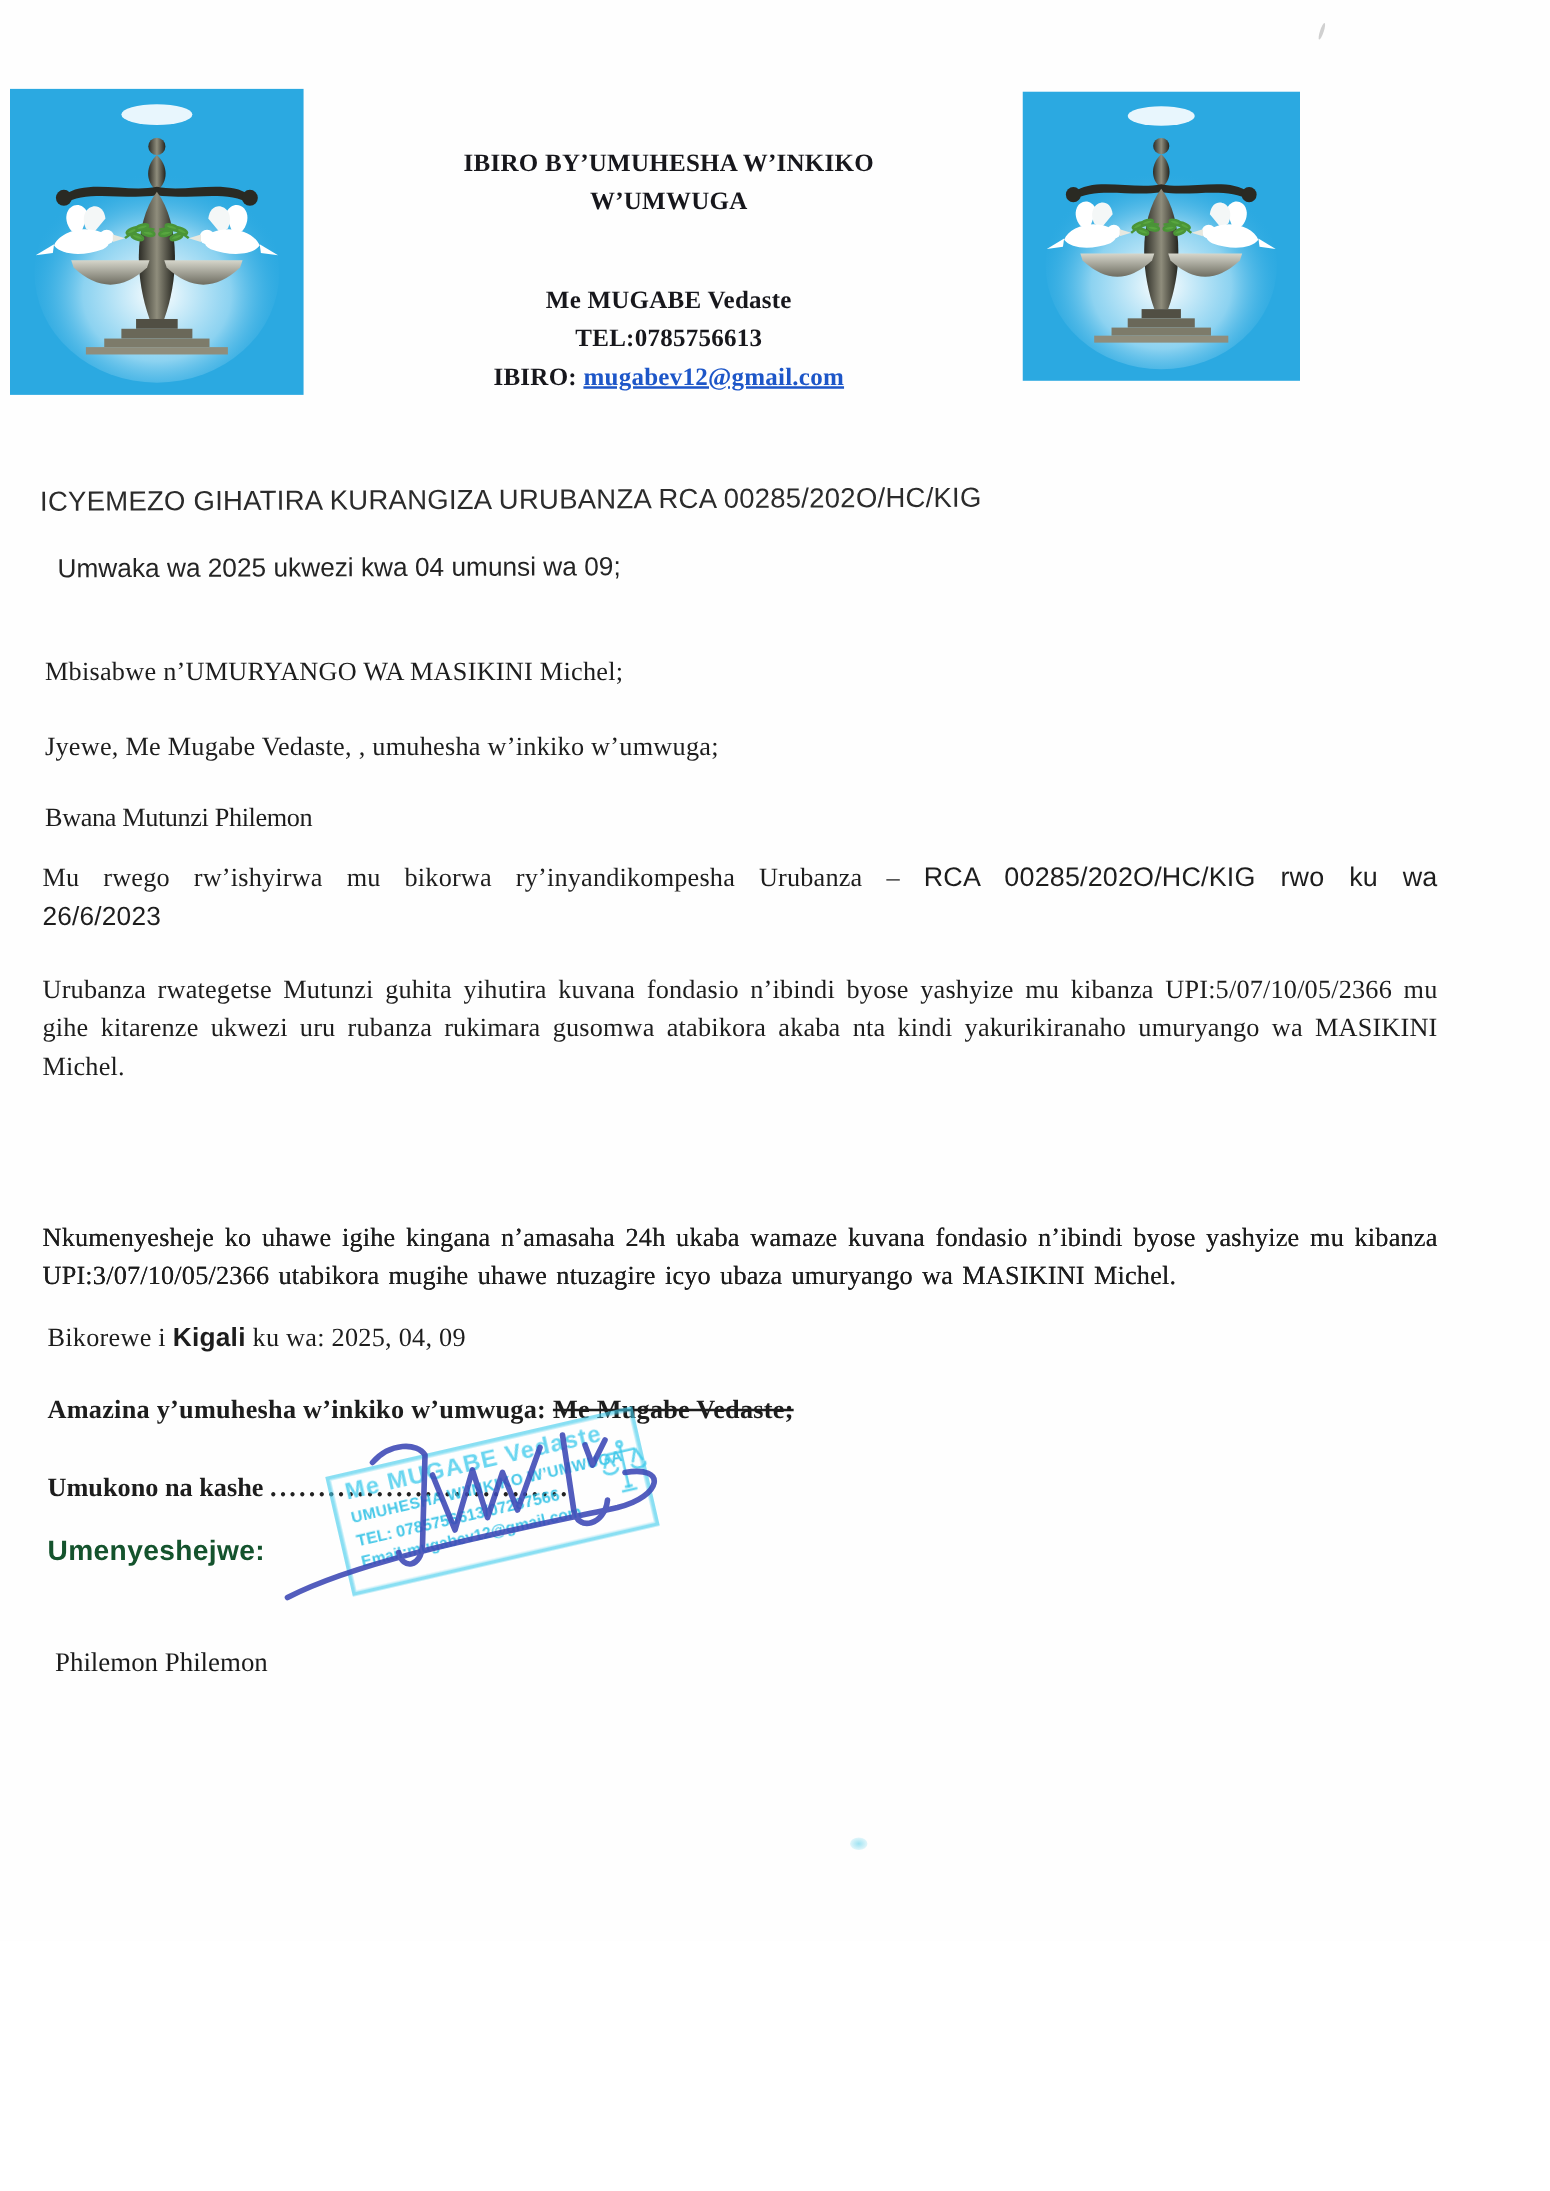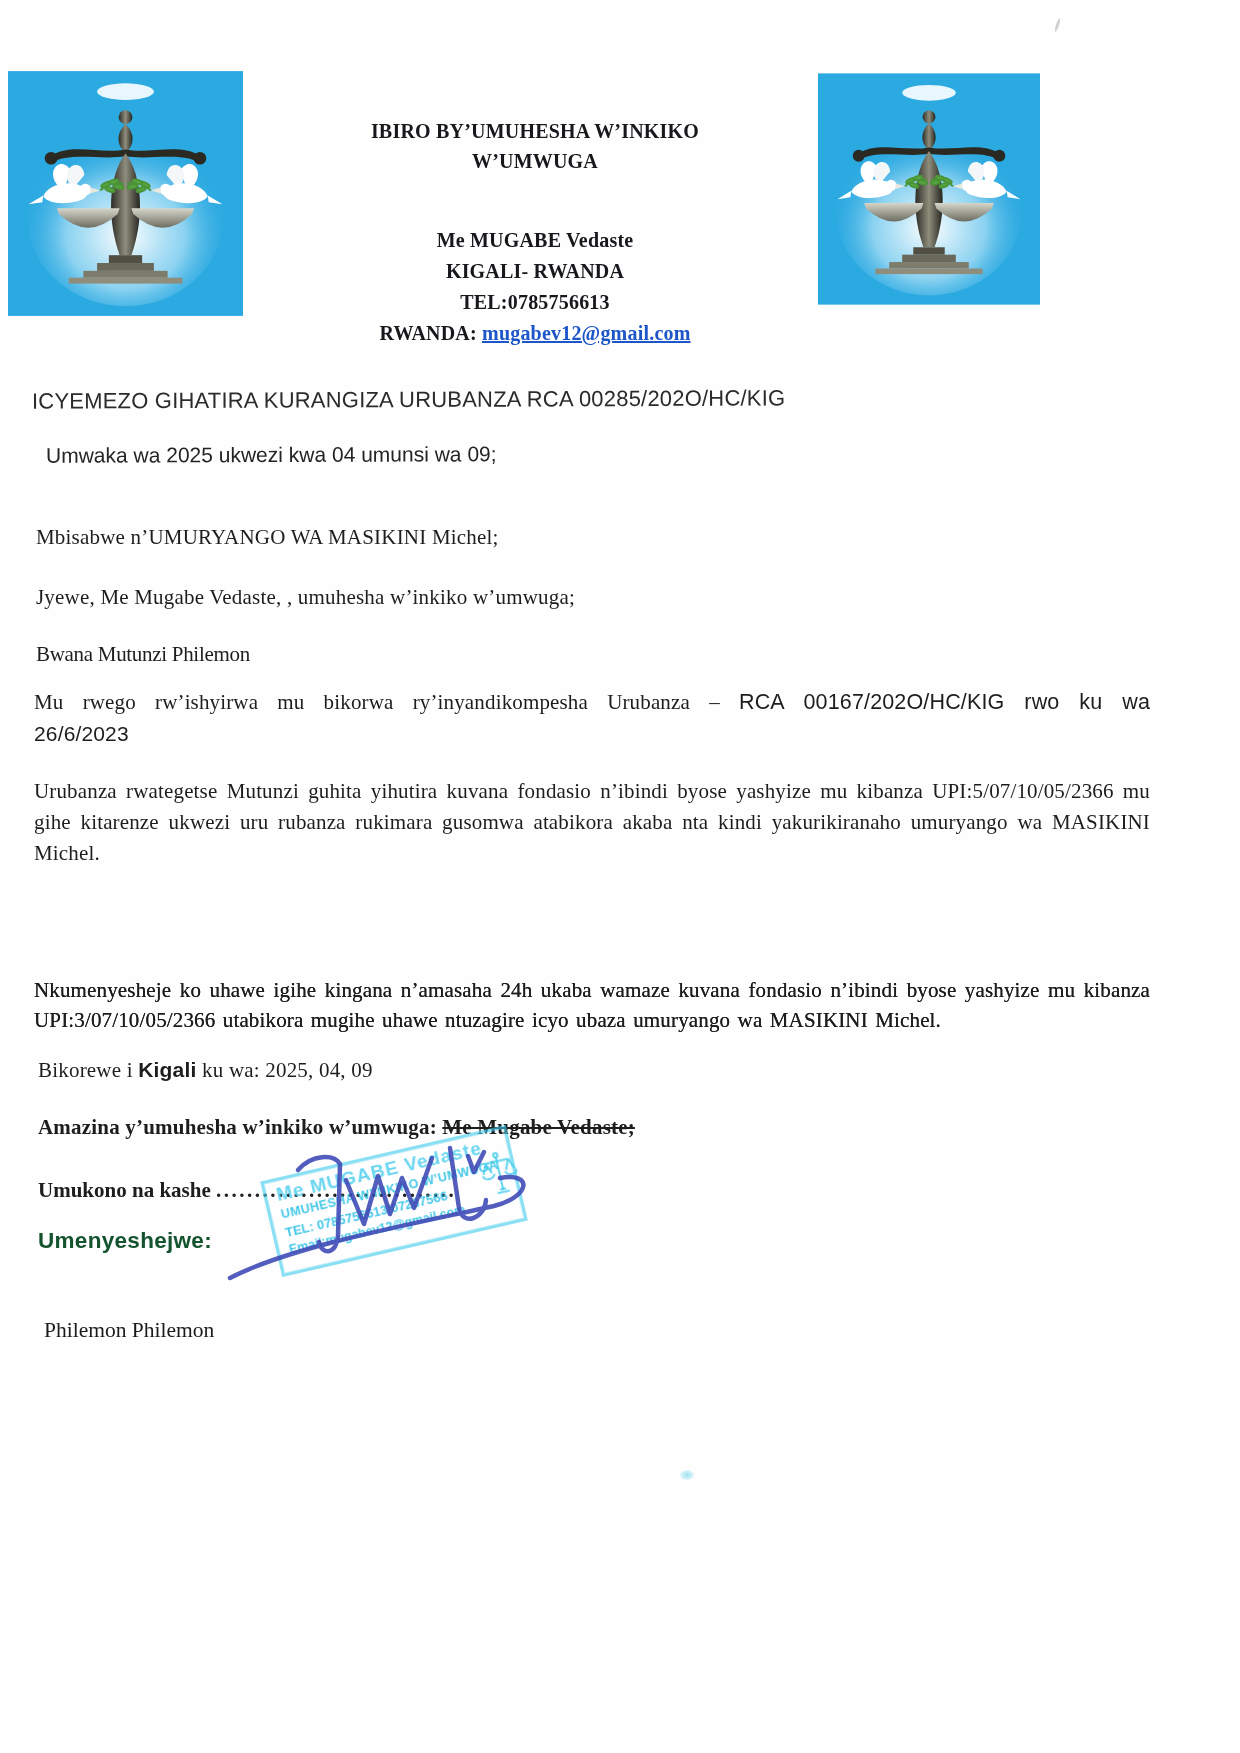--- a/index.html
+++ b/index.html
@@ -188,35 +188,34 @@
       <rect x="77" y="204" width="86" height="7" fill="#7d7b6a"></rect>
       <rect x="62" y="211" width="116" height="6" fill="#8f8d7c"></rect>
     </svg>
   </div>
 
   <div class="abs header-text">
     <div class="office">IBIRO BY’UMUHESHA W’INKIKO</div>
     <div class="office">W’UMWUGA</div>
     <div style="height:49px;"></div>
     <div class="contact">Me MUGABE Vedaste</div>
-    <div class="contact">KIGALI- RWANDA</div>
     <div class="contact">TEL:0785756613</div>
-    <div class="contact"><span>RWANDA: </span><a class="email-link">mugabev12@gmail.com</a></div>
+    <div class="contact"><span>IBIRO: </span><a class="email-link">mugabev12@gmail.com</a></div>
   </div>
 
   <div class="abs doc-title sans">ICYEMEZO GIHATIRA KURANGIZA URUBANZA RCA 00285/202O/HC/KIG</div>
 
   <div class="abs date-line sans">Umwaka wa 2025 ukwezi kwa 04 umunsi wa 09;</div>
 
   <div class="abs line serif" style="left:36px;top:585px;">Jyewe, Me Mugabe Vedaste, , umuhesha w’inkiko w’umwuga;</div>
   <div class="abs line serif" style="left:36px;top:525px;">Mbisabwe n’UMURYANGO WA MASIKINI Michel;</div>
   <div class="abs line serif" style="left:36px;top:642px;letter-spacing:-.3px;">Bwana Mutunzi Philemon</div>
 
   <div class="abs para serif" style="top:687px;">
-    <div class="justify-last"><span>Mu rwego rw’ishyirwa mu bikorwa ry’inyandikompesha Urubanza – </span><span class="sans" style="font-size:21.5px;">RCA 00167/202O/HC/KIG rwo ku wa</span></div>
+    <div class="justify-last"><span>Mu rwego rw’ishyirwa mu bikorwa ry’inyandikompesha Urubanza – </span><span class="sans" style="font-size:21.5px;">RCA 00285/202O/HC/KIG rwo ku wa</span></div>
     <div class="sans" style="font-size:21px;">26/6/2023</div>
   </div>
 
   <div class="abs para serif" style="top:776px;">Urubanza rwategetse Mutunzi guhita yihutira kuvana fondasio n’ibindi byose yashyize mu kibanza UPI:5/07/10/05/2366 mu gihe kitarenze ukwezi uru rubanza rukimara gusomwa atabikora akaba nta kindi yakurikiranaho umuryango wa MASIKINI Michel.</div>
 
 
   <div class="abs para serif" style="top:975px;line-height:30px;text-shadow:0 0 .4px #1d1d1d;">Nkumenyesheje ko uhawe igihe kingana n’amasaha 24h ukaba wamaze kuvana fondasio n’ibindi byose yashyize mu kibanza UPI:3/07/10/05/2366 utabikora mugihe uhawe ntuzagire icyo ubaza umuryango wa MASIKINI Michel.</div>
 
   <div class="abs line serif" style="left:38px;top:1058px;"><span>Bikorewe i </span><span class="sans bold">Kigali</span><span> ku wa: 2025, 04, 09</span></div>
 

